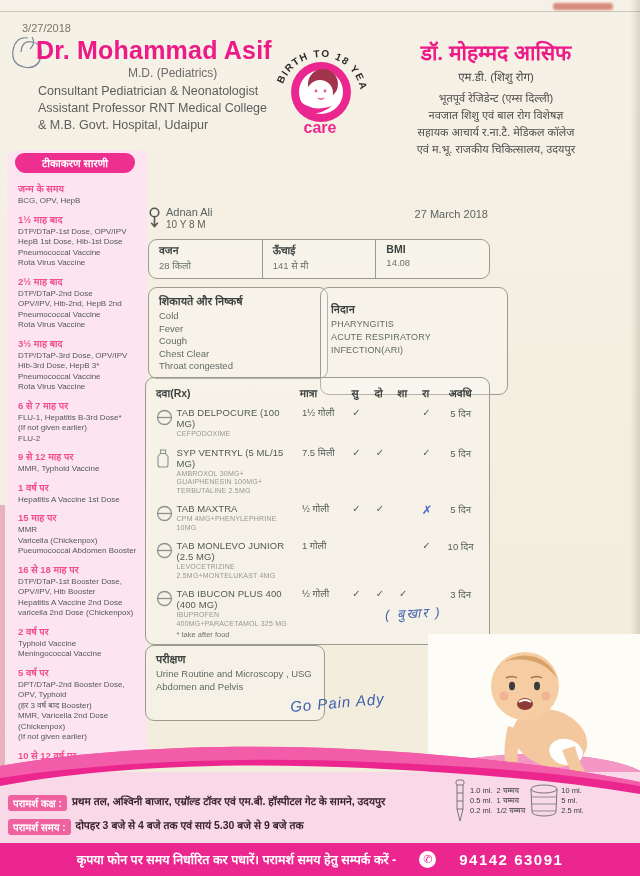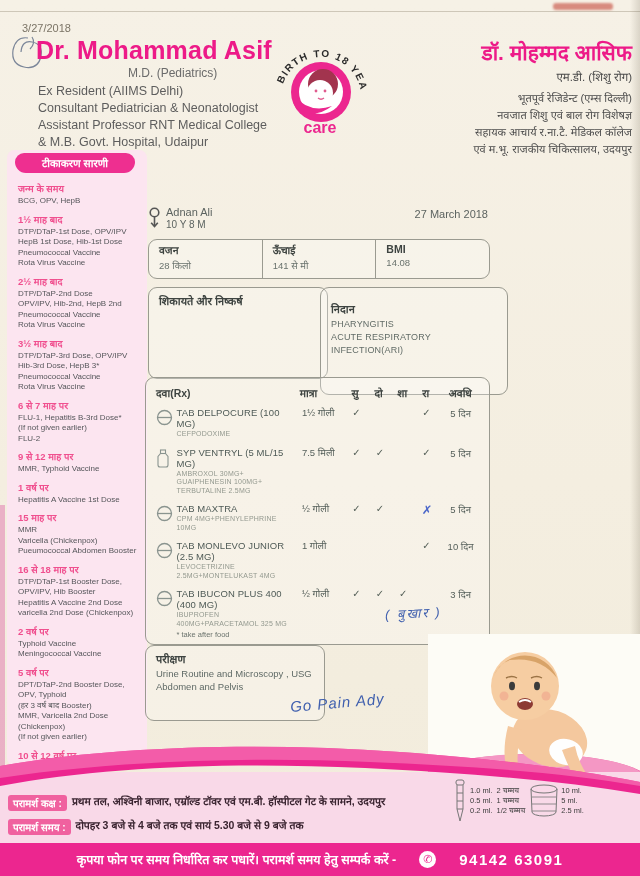--- a/index.html
+++ b/index.html
@@ -12,21 +12,21 @@
   .top-smudge{left:553px;top:3px;width:60px;height:7px;background:#c0392b;opacity:.55;border-radius:3px;filter:blur(1px);}
   .left-edge{left:0;top:505px;width:5px;height:345px;background:#e27fb1;opacity:.55;}
   .right-shade{right:0;top:0;width:10px;height:876px;background:linear-gradient(90deg,rgba(0,0,0,0),rgba(90,80,60,.18));}
   
   .scan-date{left:22px;top:22px;font-size:11px;color:#7b7466;}
   .scribble{left:8px;top:34px;}
   .dr-name{left:36px;top:36px;font-size:25px;font-weight:bold;color:#ed1a88;letter-spacing:.2px;}
   .dr-degree{left:128px;top:66px;font-size:12px;color:#6b6b6b;}
   .credentials{left:38px;top:83px;font-size:12.5px;color:#5d5d5d;line-height:17px;}
   .logo-box{left:266px;top:30px;width:108px;height:108px;}
-  .hi-block{left:360px;top:38px;width:272px;text-align:right;}
+  .hi-block{left:360px;top:38px;width:272px;text-align:center;}
   .hi-name{font-size:21px;font-weight:bold;color:#ed1a88;margin:0 0 3px 0;}
   .hi-degree{font-size:11.5px;color:#4c4c4c;margin-bottom:6px;}
   .hi-cred{font-size:11px;color:#4c4c4c;line-height:17px;}
   
   .sidebar{left:7px;top:150px;width:140px;height:616px;background:#fce5f0;border-radius:8px;}
   .sidebar-title{position:absolute;left:8px;top:3px;width:120px;background:#ee2f90;color:#fff;
                  font-size:10.5px;font-weight:bold;text-align:center;padding:3px 0;border-radius:10px 10px 12px 12px;}
   .vaccine-sections{position:absolute;left:11px;top:26px;width:126px;}
   .sec-heading{font-size:9.5px;font-weight:bold;color:#f0508f;margin:6px 0 1px 0;}
   .sec-heading.plain{color:#55565a;font-weight:normal;font-size:8.5px;margin-top:5px;}
@@ -103,21 +103,20 @@
 <div class="abs left-edge"></div>
 <div class="abs right-shade"></div>
 
 <div class="abs scan-date">3/27/2018</div>
 <svg class="abs scribble" width="46" height="42" viewBox="0 0 46 42">
   <path d="M20,4 Q8,2 5,16 Q3,30 16,33 Q30,36 33,22 Q35,10 24,8 Q14,6 13,18 M24,3 q4,6 -2,12" fill="none" stroke="#5c6b86" stroke-width="1.2" opacity=".8"></path>
 </svg>
 <div class="abs dr-name">Dr. Mohammad Asif</div>
 <div class="abs dr-degree">M.D. (Pediatrics)</div>
 <div class="abs credentials">
-    <div>Ex Resident (AIIMS Delhi)</div>
     <div>Consultant Pediatrician &amp; Neonatologist</div>
     <div>Assistant Professor RNT Medical College</div>
     <div>&amp; M.B. Govt. Hospital, Udaipur</div>
   </div>
 
 <div class="abs logo-box">
   <svg width="108" height="108" viewBox="0 0 108 108">
     <defs>
         <path id="arc" d="M 16,58 A 40,40 0 0 1 94,58"></path>
       </defs>
@@ -248,20 +247,27 @@
       <div class="vital-value">141 से मी</div>
     </div>
     <div class="vital-cell">
       <div class="vital-label">BMI</div>
       <div class="vital-value">14.08</div>
     </div>
   </div>
 
 <div class="abs box complaints">
   <div class="box-title">शिकायते और निष्कर्ष</div>
+  <div id="complaints-list">
+      <div class="c-item">Cold</div>
+      <div class="c-item">Fever</div>
+      <div class="c-item">Cough</div>
+      <div class="c-item">Chest Clear</div>
+      <div class="c-item">Throat congested</div>
+    </div>
 </div>
 <div class="abs box diagnosis">
   <div class="box-title">निदान</div>
   <div id="diagnosis-list">
       <div class="d-item">PHARYNGITIS</div>
       <div class="d-item">ACUTE RESPIRATORY INFECTION(ARI)</div>
     </div>
 </div>
 
 <div class="abs box rxbox">

